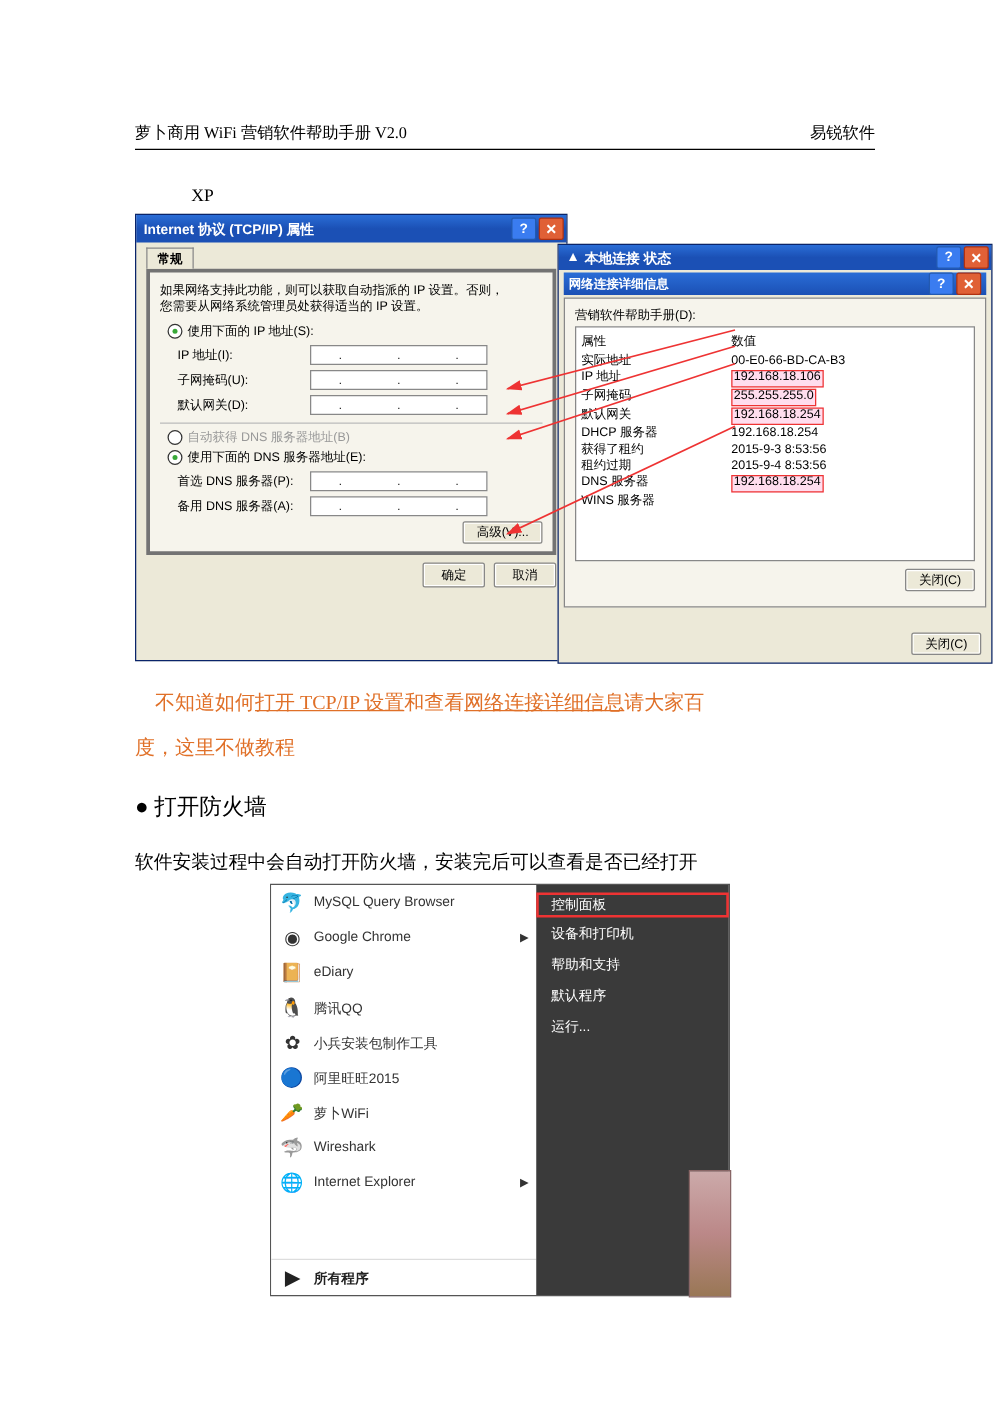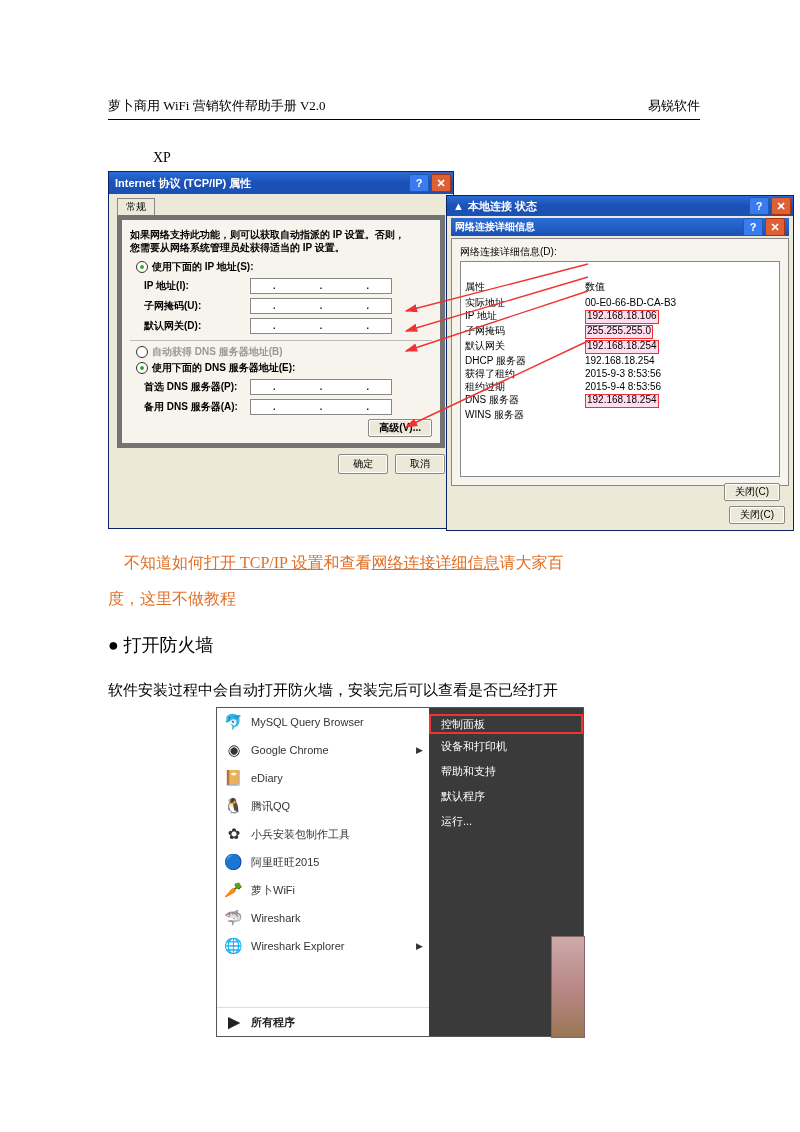--- a/index.html
+++ b/index.html
@@ -15,23 +15,23 @@
   .shots { position:relative; width:692px; height:360px; margin-left:0; margin-top:5px; }
 
   
   .dlg1 { position:absolute; left:0; top:0; width:344px; height:356px; border:1px solid #0A246A; background:#ece9d8; font-family:"Tahoma",sans-serif; font-size:10px;}
   .titlebar { height:22px; background:linear-gradient(#2a6dd6,#1b50b5 50%,#1b50b5); display:flex; align-items:center; color:#fff; padding:0 2px 0 6px; font-weight:bold; font-size:11px;}
   .titlebar .spacer{flex:1;}
   .tb-btn { width:18px; height:16px; display:inline-flex; align-items:center; justify-content:center; margin-left:2px; border-radius:2px; font-weight:bold; font-size:11px;}
   .tb-help{ background:#3a7cf0; border:1px solid #235ab0; color:#fff;}
   .tb-close{ background:#e06036; border:1px solid #b03010; color:#fff;}
   .dlg1-body{ padding:4px 8px 8px 8px; }
-  .tabstrip{ height:18px; position:relative;}
+  .tabstrip{ height:18px; position:relative;font-weight:bold;}
   .tab{ display:inline-block; border:1px solid #888; border-bottom:none; padding:1px 8px; background:#ece9d8; font-size:10px; position:relative; z-index:2;}
-  .tabpane{ border:5px solid #737373; background:#f6f4ec; padding:8px 8px 6px 8px; margin-top:-1px;font-weight:bold;}
+  .tabpane{ border:3px solid #737373; background:#f6f4ec; padding:8px 8px 6px 8px; margin-top:-1px;}
   .desc{ font-size:10px; line-height:13px; margin-bottom:6px; color:#000;}
   .radio-row{ display:flex; align-items:center; font-size:10px; margin:2px 0 2px 6px; gap:4px;}
   .radio{ width:10px; height:10px; border:1px solid #333; border-radius:50%; display:inline-flex; align-items:center; justify-content:center; background:#fff;}
   .radio.sel::after{ content:""; width:4px; height:4px; background:#38a838; border-radius:50%;}
   .field-row{ display:flex; align-items:center; margin:4px 0 4px 14px;}
   .field-row label{ width:106px; font-size:10px; color:#000;}
   .ip-input{ width:140px; height:14px; border:1px solid #888; background:#fff; display:flex; align-items:center; justify-content:space-around; font-size:9px; color:#000;}
   .sep{ height:0; border-top:1px solid #bbb; margin:6px 0 4px 0;}
   .disabled{ color:#999;}
   .btn{ display:inline-block; border:1px solid #888; background:#ece9d8; padding:1px 10px; font-size:10px; border-radius:2px; box-shadow:0 0 0 1px #fff inset;}
@@ -40,21 +40,21 @@
   .adv-row{ text-align:right; margin-top:4px;}
 
   
   .dlg2 { position:absolute; left:338px; top:24px; width:346px; height:334px; background:#ece9d8; border:1px solid #0A246A; font-family:"Tahoma",sans-serif; font-size:10px;}
   .dlg2 .titlebar{ height:20px;}
   .dlg2-body{ padding:2px 4px 4px 4px;}
   .dlg2 .inner-title{ height:18px; background:linear-gradient(#2a6dd6,#1b50b5); color:#fff; display:flex; align-items:center; padding:0 4px; font-weight:bold; font-size:10px;}
   .dlg2 .inner-title .spacer{flex:1;}
   .inner-body{ border:1px solid #888; background:#f6f4ec; margin-top:2px; padding:6px 8px 8px 8px; height:232px;}
   .details-label{ font-size:10px; margin-bottom:2px;}
-  .details-list{ border:1px solid #888; background:#fff; height:178px; padding:18px 4px;}
+  .details-list{ border:1px solid #888; background:#fff; height:178px; padding:4px 4px;}
   .details-hdr{ display:flex; font-size:10px; color:#000; margin-bottom:2px;}
   .col-prop{ width:120px;}
   .col-val{ flex:1;}
   .drow{ display:flex; font-size:10px; line-height:13px;}
   .hl{ border:1px solid #e33; padding:0 1px; display:inline-block; background:#fde; line-height:10px; height:12px;}
   .dlg2-close-row{ text-align:right; margin-top:6px;}
   .dlg2-out-foot{ position:absolute; right:8px; bottom:6px;}
 
   
   .arrow-svg{ position:absolute; inset:0; pointer-events:none; }
@@ -189,21 +189,21 @@
           <span class="tb-btn tb-close">✕</span>
         </div>
         <div class="dlg2-body">
           <div class="inner-title">
             <span>网络连接详细信息</span>
               <span class="spacer"></span>
             <span class="tb-btn tb-help">?</span>
             <span class="tb-btn tb-close">✕</span>
           </div>
           <div class="inner-body">
-            <div class="details-label">网络连接详细信息(D):</div>
+            <div class="details-label">营销软件帮助手册(D):</div>
             <div class="details-list">
               <div class="details-hdr">
                 <div class="col-prop">属性</div>
                 <div class="col-val">数值</div>
               </div>
               <div class="drow">
                   <div class="col-prop">实际地址</div>
                   <div class="col-val">00-E0-66-BD-CA-B3</div>
                 </div>
               <div class="drow">
@@ -300,21 +300,21 @@
         <div class="mrow">
             <span class="micon">🥕</span>
             <span>萝卜WiFi</span>
           </div>
         <div class="mrow">
             <span class="micon">🦈</span>
             <span>Wireshark</span>
           </div>
         <div class="mrow">
             <span class="micon">🌐</span>
-            <span>Wireshark Explorer</span>
+            <span>Internet Explorer</span>
             <span class="arrow-r">▶</span>
           </div>
         <div style="flex:1"></div>
         <div class="mrow sep-top all">
             <span class="micon">▶</span>
             <span>所有程序</span>
           </div>
       </div>
       <div class="menu-right">
         <div class="rrow hl">控制面板</div>

